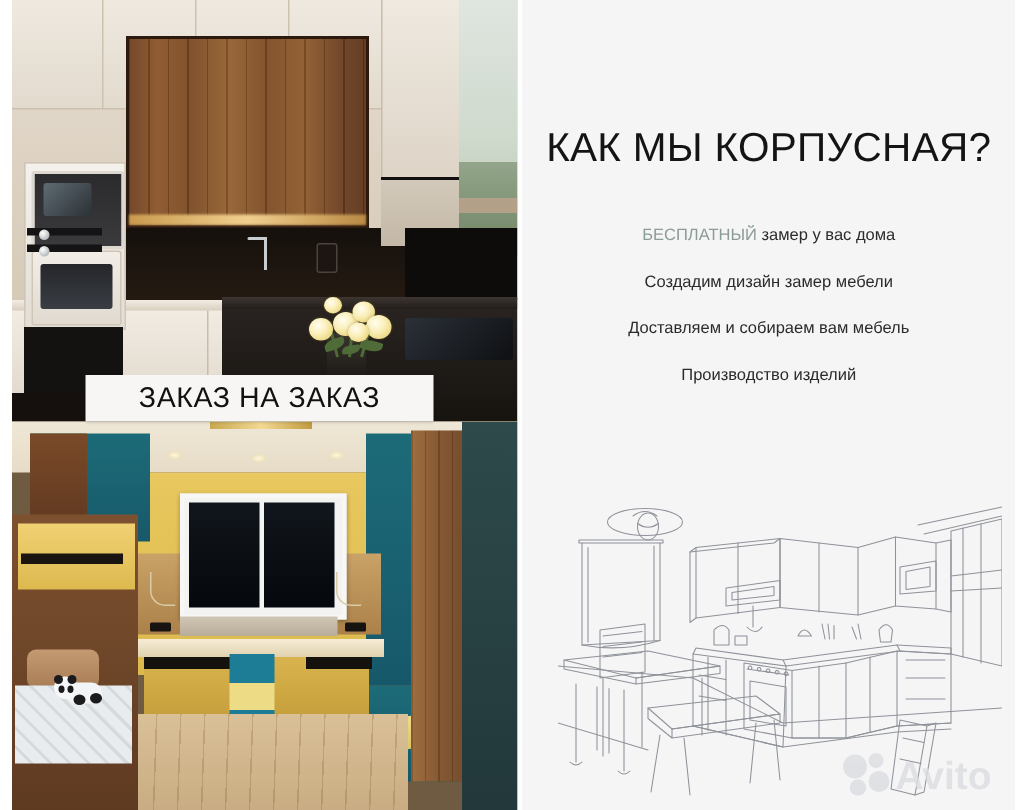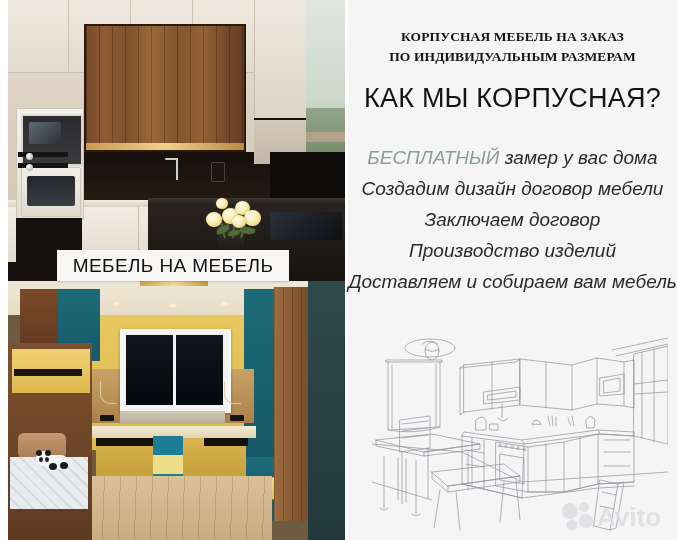--- a/index.html
+++ b/index.html
@@ -167,22 +167,22 @@
 
   
   .right-col{position:absolute;left:348px;top:0;width:329px;height:540px;
     background:#f6f5f6;}
   .eyebrow{position:absolute;left:0;top:27px;width:329px;text-align:center;
     font-family:"Liberation Serif",serif;font-weight:bold;font-size:13.5px;
     line-height:20px;color:#151515;letter-spacing:.1px;}
   .heading{position:absolute;left:0;top:83px;width:329px;text-align:center;
     font-size:27px;font-weight:400;color:#141414;letter-spacing:.2px;}
   .steps{position:absolute;left:0;top:142px;width:329px;}
-  .step{width:329px;text-align:center;font-size:19px;color:#2b2b2b;
-    height:31px;line-height:31px;white-space:nowrap;font-style:italic;}
+  .step{width:329px;text-align:center;font-size:11px;color:#2b2b2b;
+    height:31px;line-height:31px;white-space:nowrap;}
   .step .free{color:#8c9c97;}
 
   .sketch{position:absolute;left:372px;top:332px;width:296px;height:200px;}
   .wm{position:absolute;right:6px;bottom:8px;width:112px;height:34px;opacity:.85;}
 </style>
 </head>
 <body>
 
 <div class="ad">
 
@@ -289,38 +289,33 @@
         <div class="r-pandaear" style="left:0px;top:-1px"></div>
         <div class="r-pandaear" style="left:9px;top:-1px"></div>
         <div class="r-pandaeye" style="left:3px;top:6px"></div>
         <div class="r-pandaeye" style="left:9px;top:6px"></div>
         <div class="r-pandapaw" style="left:13px;top:12px"></div>
         <div class="r-pandapaw" style="left:24px;top:11px"></div>
       </div>
     </div>
 
     <div class="badge">
-      <span>МЕБЕЛЬ НА МЕБЕЛЬ</span>
+      <span>ЗАКАЗ НА ЗАКАЗ</span>
     </div>
   </div>
 
   <div class="right-col">
-    <div class="eyebrow">
-      <div>КОРПУСНАЯ МЕБЕЛЬ НА ЗАКАЗ</div>
-      <div>ПО ИНДИВИДУАЛЬНЫМ РАЗМЕРАМ</div>
-    </div>
 
     <div class="heading">КАК МЫ КОРПУСНАЯ?</div>
 
     <div class="steps" id="steps-list">
         <div class="step"><span class="free">БЕСПЛАТНЫЙ</span><span> замер у вас дома</span></div>
-        <div class="step"><span>Создадим дизайн договор мебели</span></div>
-        <div class="step"><span>Заключаем договор</span></div>
+        <div class="step"><span>Создадим дизайн замер мебели</span></div>
+        <div class="step"><span>Доставляем и собираем вам мебель</span></div>
         <div class="step"><span>Производство изделий</span></div>
-        <div class="step"><span>Доставляем и собираем вам мебель</span></div>
       </div>
   </div>
 
   <svg class="sketch" viewBox="0 0 296 200">
     <g fill="none" stroke="#8e9299" stroke-width="0.7" stroke-linejoin="round" stroke-linecap="round">
 
       <ellipse cx="58" cy="16" rx="25" ry="9"></ellipse>
       <path d="M50 12 q8 -6 16 0"></path>
       <ellipse cx="60" cy="19" rx="7" ry="9"></ellipse>
       <path d="M53 17 q7 5 14 0"></path>

